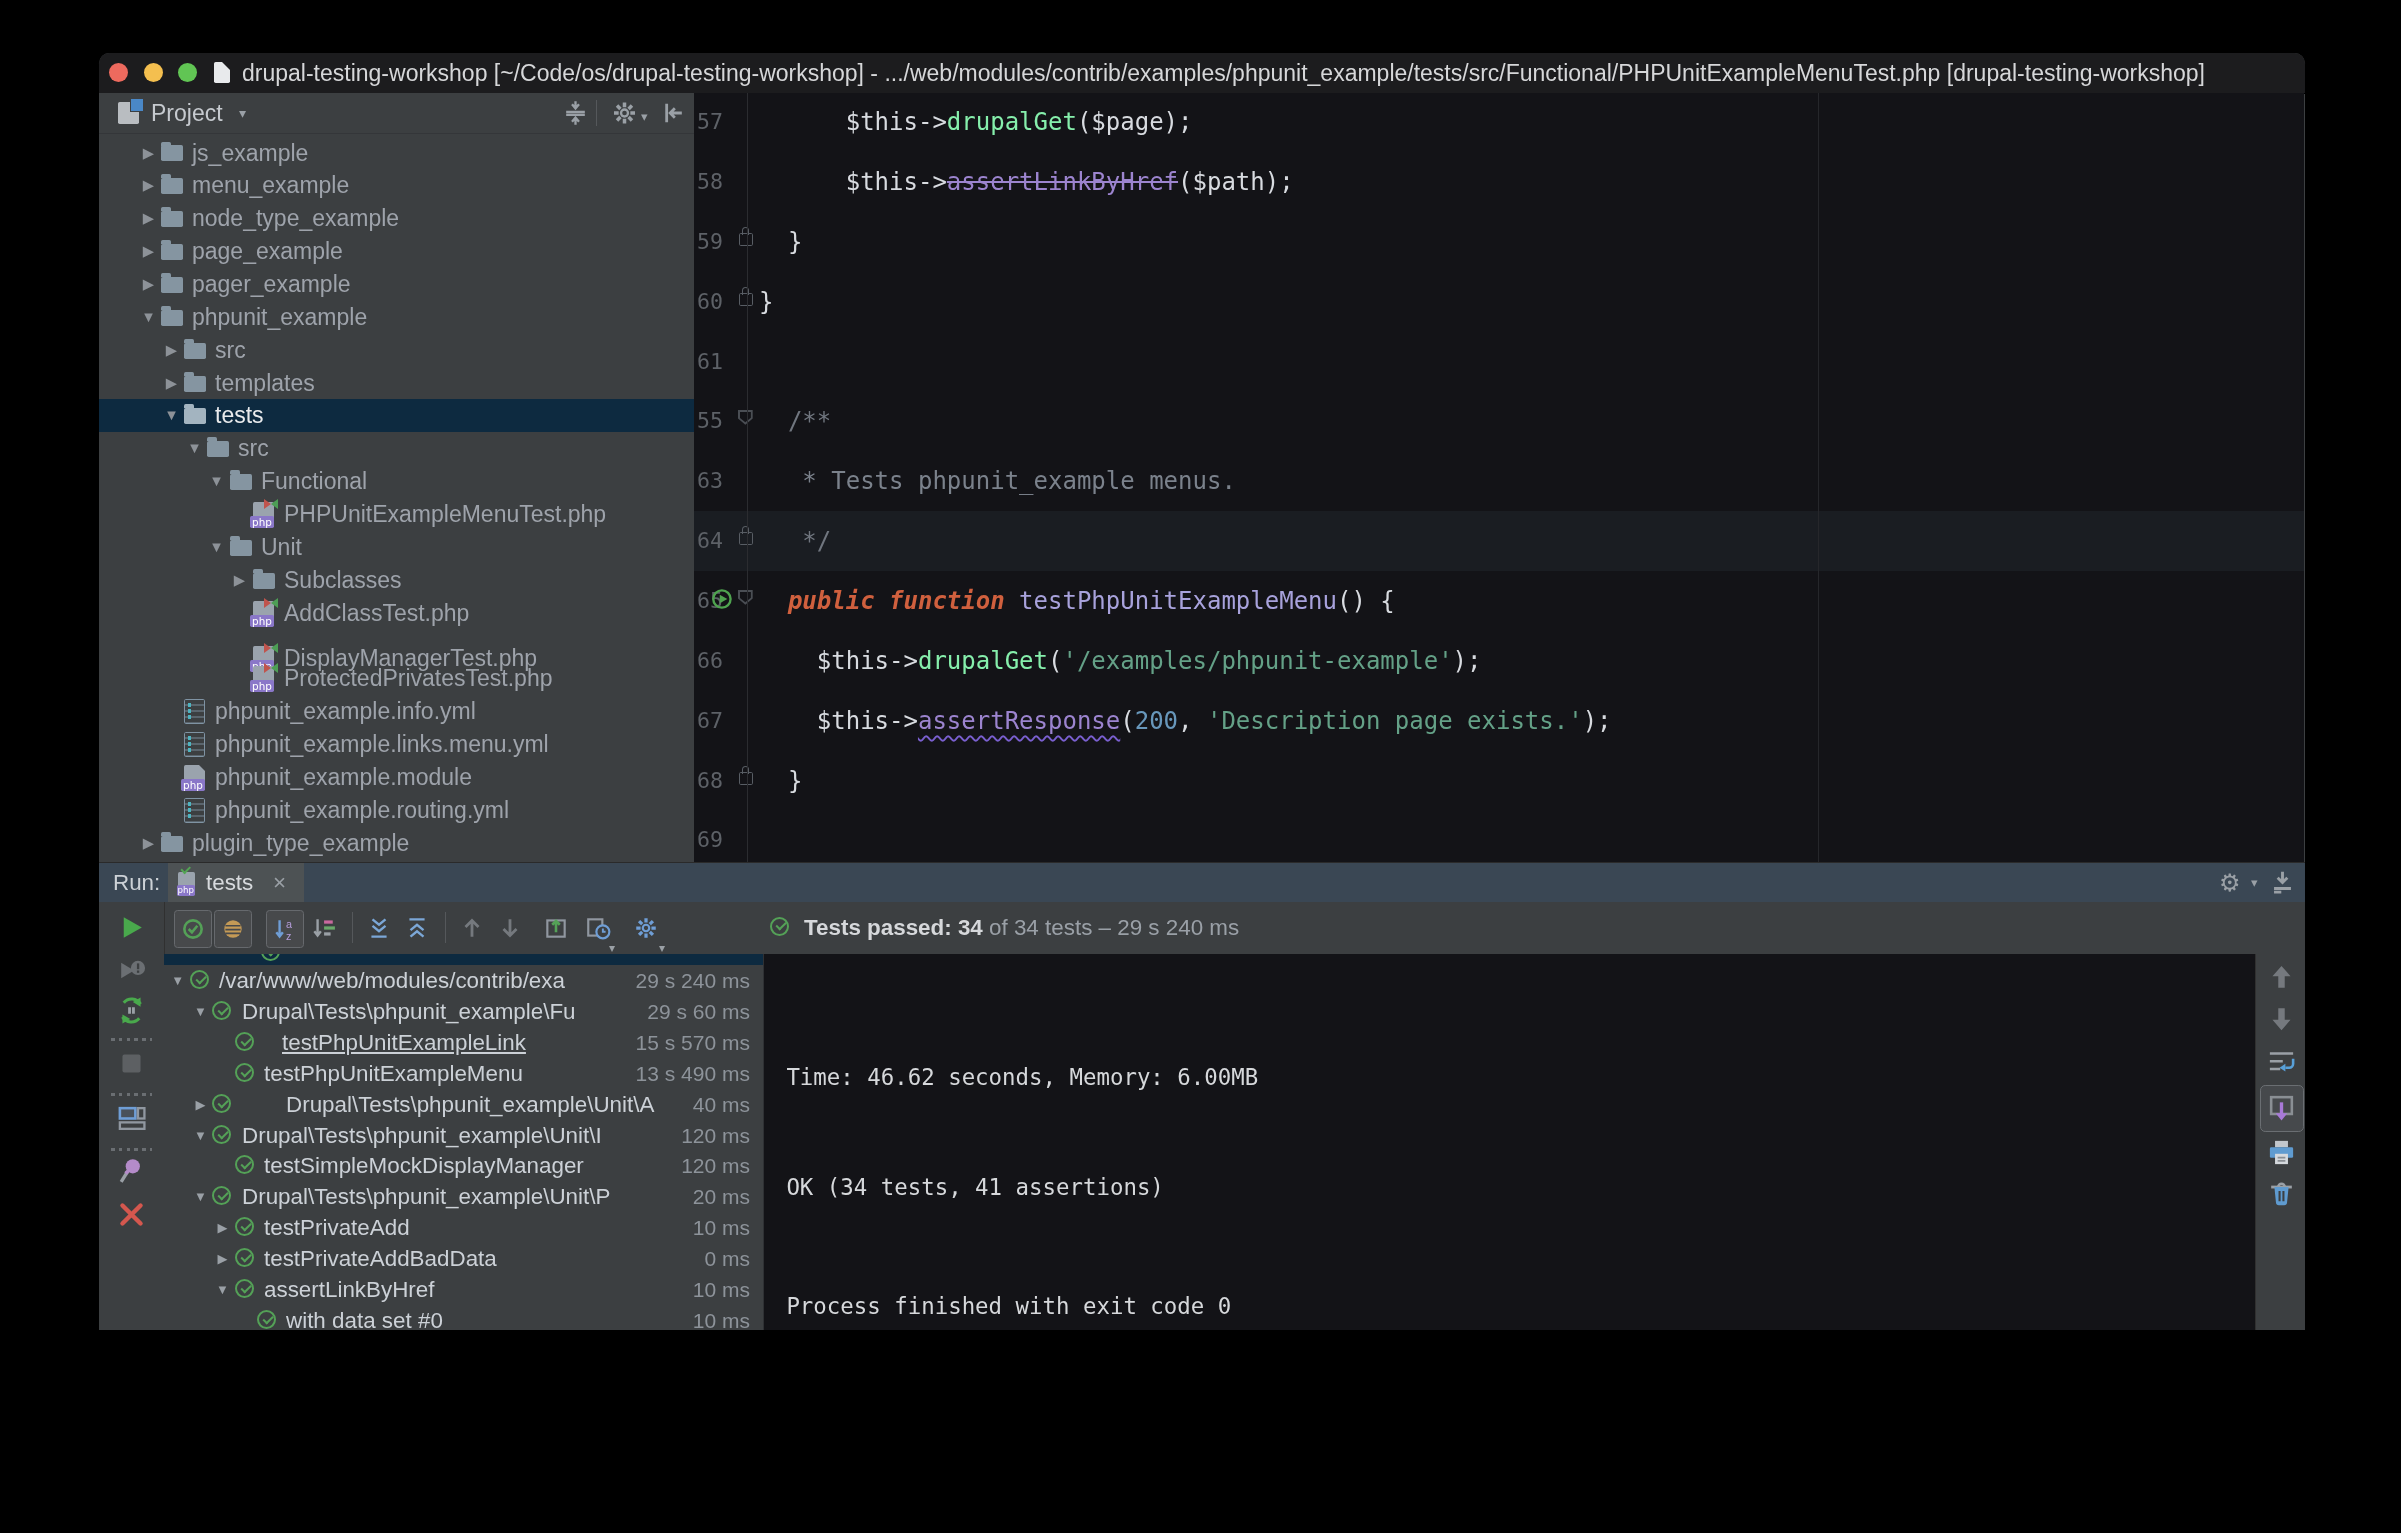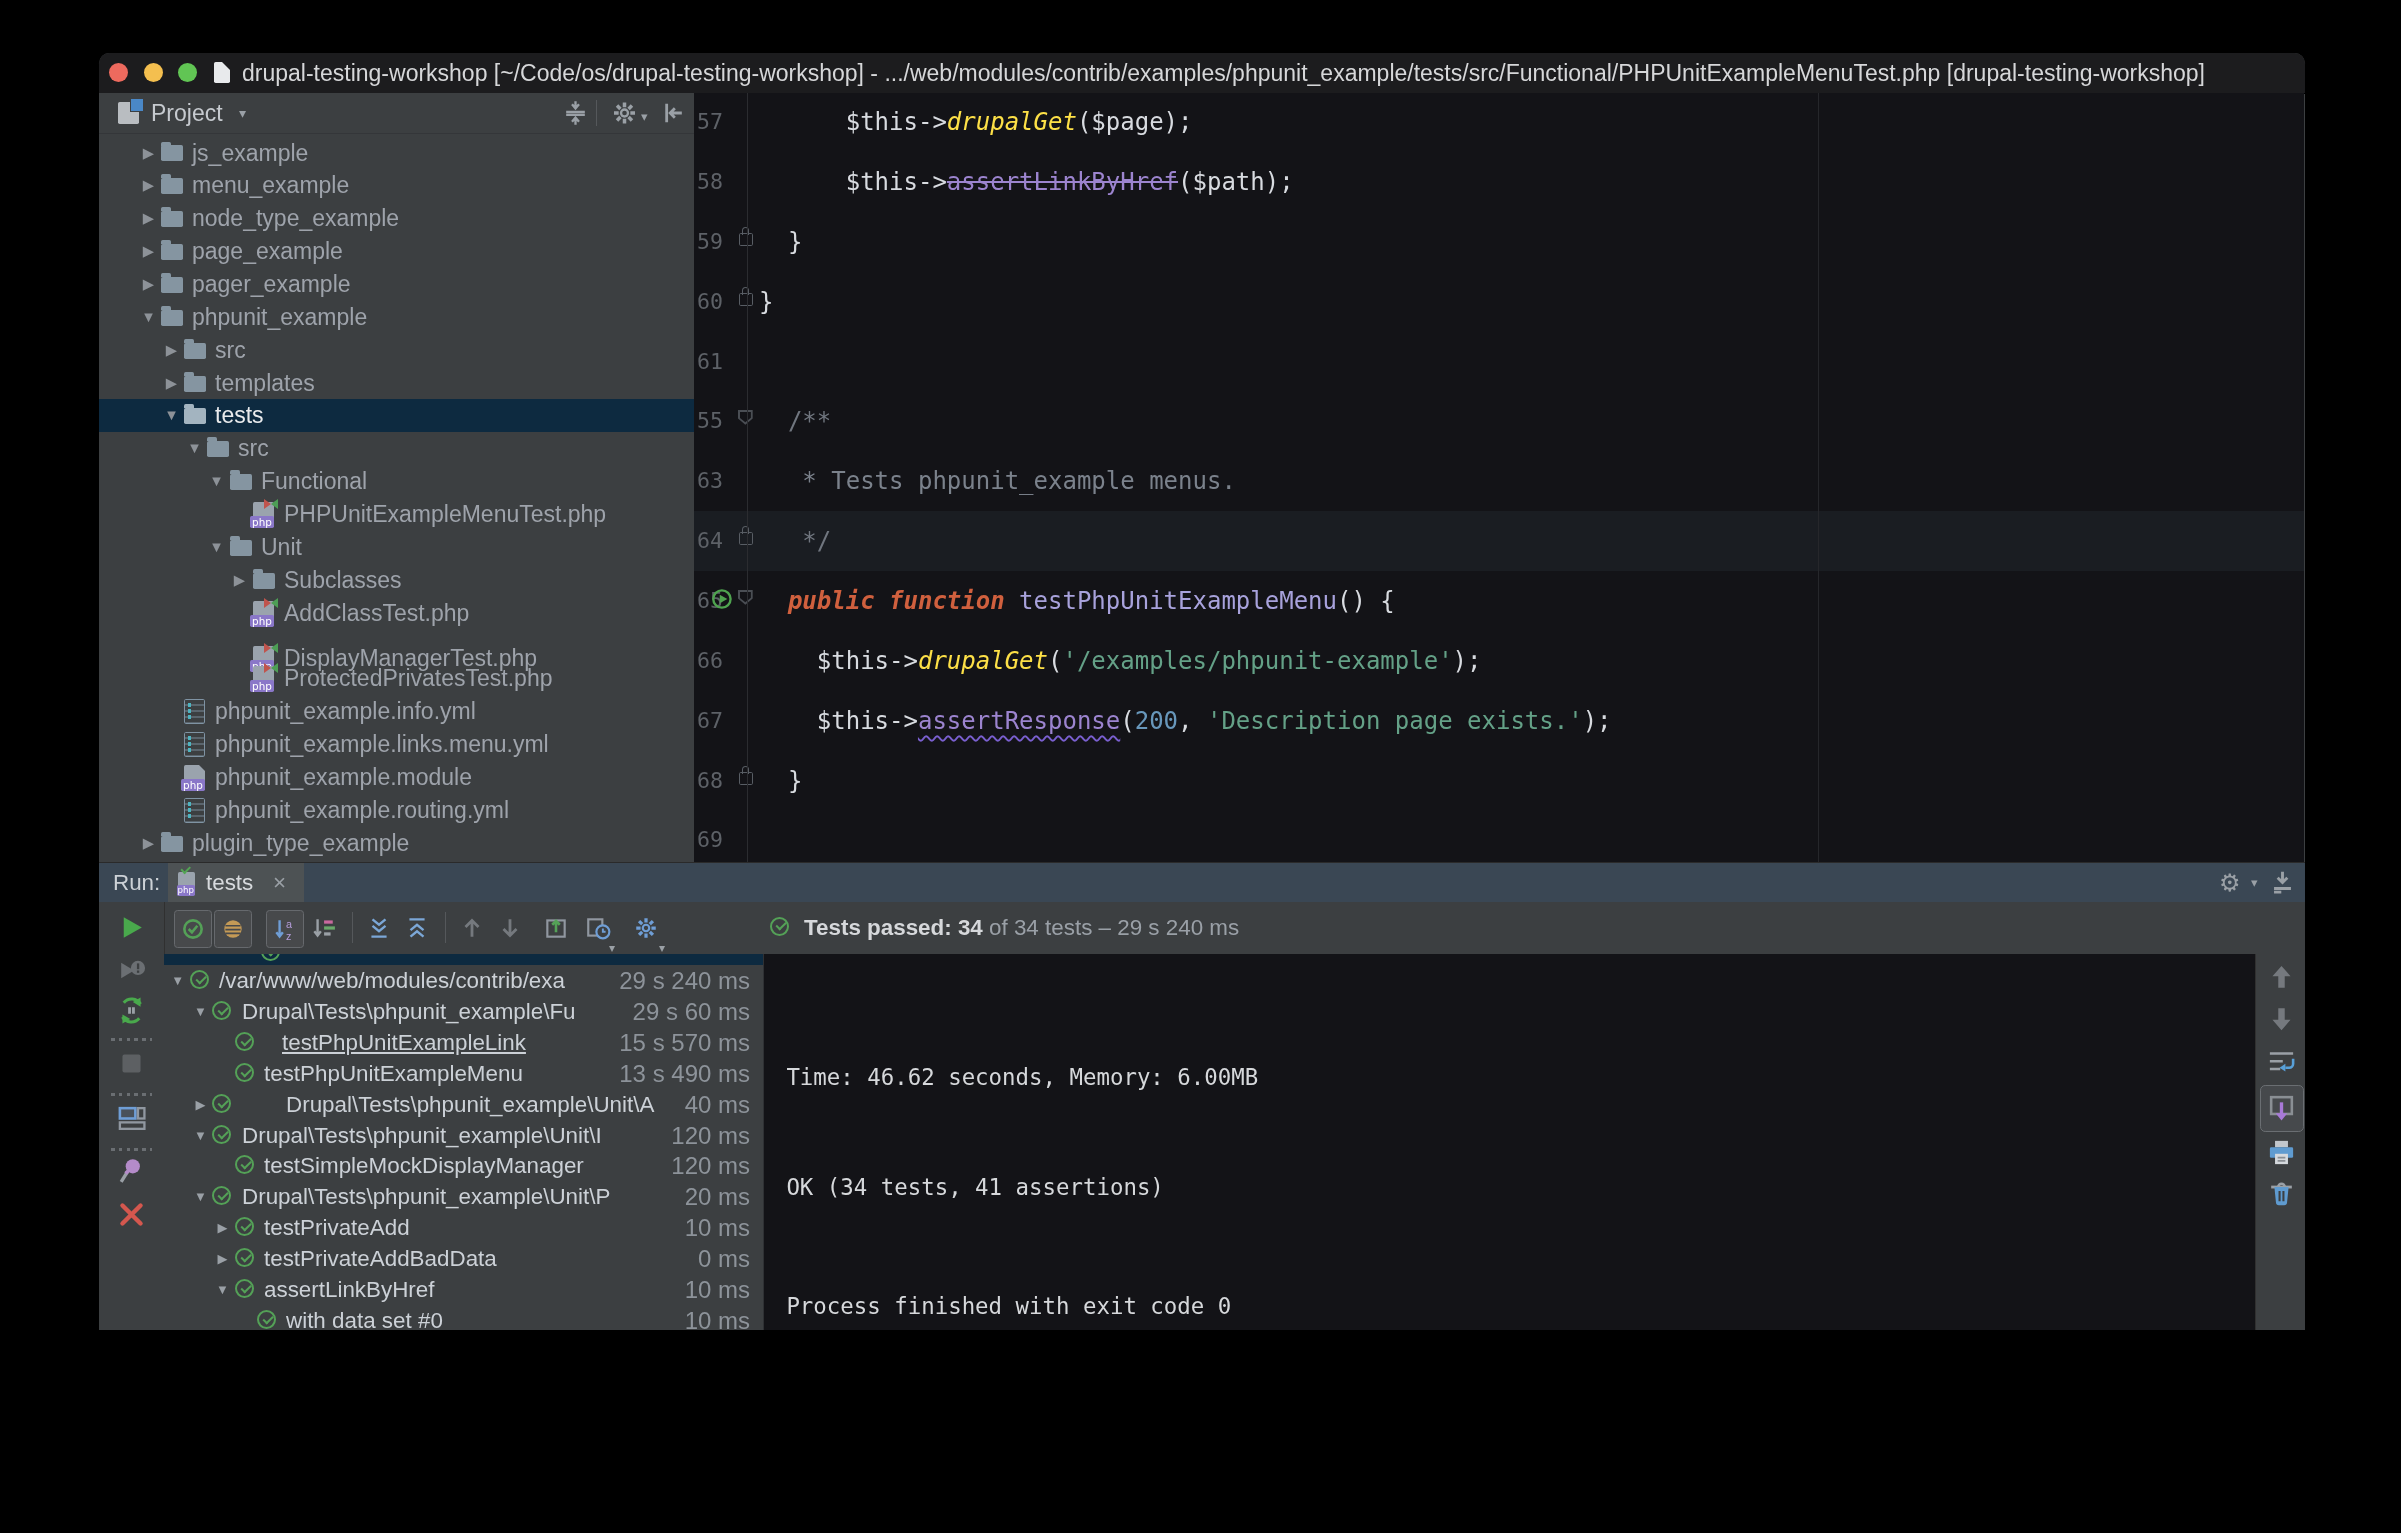--- a/index.html
+++ b/index.html
@@ -58,21 +58,21 @@
   
   .editor{position:absolute;left:595px;top:40px;width:1610px;height:769px;background:#131317;overflow:hidden;}
   .gutter-sep{position:absolute;left:53px;top:0;width:0.9px;height:769px;background:#2b2c30;}
   .margin-guide{position:absolute;left:1124px;top:0;width:0.9px;height:769px;background:#26272b;}
   .ed-line{position:absolute;left:0;width:1610px;height:60px;}
   .ed-line.current{background:#1a1d22;}
   .ln-num{position:absolute;left:0;top:0;width:29px;height:60px;line-height:60px;text-align:right;
           color:#5d6167;font-size:21.6px;font-family:"DejaVu Sans Mono",monospace;}
   .code{position:absolute;left:65px;top:0;height:60px;line-height:60px;white-space:pre;
         font-family:"DejaVu Sans Mono",monospace;font-size:24px;}
-  .c-pl{color:#d8dbe0;} .c-meth{color:#fde047;font-style:italic;}
+  .c-pl{color:#d8dbe0;} .c-meth{color:#86efac;}
   .c-dep{color:#9c84cf;text-decoration:line-through;}
   .c-warn{color:#9c84cf;text-decoration:underline;text-decoration-style:wavy;text-decoration-color:#7a5fd0;text-underline-offset:6px;text-decoration-thickness:1.7px;}
   .c-str{color:#64a187;} .c-num{color:#6897bb;}
   .c-kw{color:#d0603e;font-style:italic;font-weight:bold;}
   .c-fn{color:#a8a2dc;} .c-cmt{color:#70767f;} .c-doc{color:#7b828c;}
   .g-lock{position:absolute;left:45px;top:21px;width:12px;height:11.2px;border:1.7px solid #585d64;border-radius:1.7px;}
   .g-lock::before{content:"";position:absolute;left:1.7px;top:-7px;width:5.2px;height:7px;border:1.7px solid #585d64;border-bottom:none;border-radius:4.3px 4.3px 0 0;}
   .g-fold{position:absolute;left:44px;top:19px;width:14.7px;height:14.7px;background:#4a4e54;
           clip-path:polygon(0 0,100% 0,100% 58%,50% 100%,0 58%);}
   .g-fold::after{content:"";position:absolute;left:1.7px;top:1.7px;width:11.2px;height:11.2px;background:#131317;
@@ -107,21 +107,21 @@
   .ls-ico{position:absolute;left:17px;width:31px;height:31px;}
   .ls-dots{position:absolute;left:12px;width:41px;height:2.6px;
            background-image:repeating-linear-gradient(to right,#6a6e72 0 3.5px,transparent 3.5px 7.8px);}
 
   .run-tree{position:absolute;left:65px;top:901px;width:599px;height:442px;background:#3c3f41;overflow:hidden;}
   .partial-row{position:absolute;left:0;top:0;width:599px;height:11.2px;background:#0d2a40;overflow:hidden;}
   .partial-row .ico-check{position:absolute;left:97px;top:-12px;}
   .rtree-row{position:absolute;left:0;width:599px;height:31px;line-height:31px;}
   .rtree-row .tri{position:absolute;top:0;width:19px;color:#9aa0a6;font-size:13px;text-align:center;}
   .rtree-row .lbl{position:absolute;top:0;white-space:nowrap;color:#ccd1d7;font-size:22.4px;}
-  .rtree-row .time{position:absolute;top:0;right:13px;color:#8d939a;font-size:24px;white-space:nowrap;}
+  .rtree-row .time{position:absolute;top:0;right:13px;color:#8d939a;font-size:21px;white-space:nowrap;}
   .ico-check{position:relative;display:inline-block;width:19px;height:19px;border:2.6px solid #54a157;border-radius:50%;box-sizing:border-box;}
   .ico-check::after{content:"";position:absolute;left:3.5px;top:3.5px;width:7.8px;height:3.5px;border-left:2.6px solid #54a157;border-bottom:2.6px solid #54a157;transform:rotate(-45deg);}
   .rtree-row .ico-check{position:absolute;top:5.2px;}
 
   .console{position:absolute;left:664px;top:901px;width:1492px;height:442px;background:#131317;border-left:0.9px solid #2f3134;}
   .console-line{position:absolute;left:22.4px;height:28px;line-height:28px;color:#d6d8db;font-size:22.4px;font-family:"DejaVu Sans Mono",monospace;white-space:pre;}
 
   .right-strip{position:absolute;left:2156px;top:901px;width:49px;height:442px;background:#3c3f41;border-left:0.9px solid #303030;}
   .rs-ico{position:absolute;left:9.5px;width:31px;height:31px;}
   .rs-pressed{position:absolute;left:3.5px;top:131px;width:42px;height:45px;background:#46494c;border:0.9px solid #6a6e72;border-radius:5.2px;}

